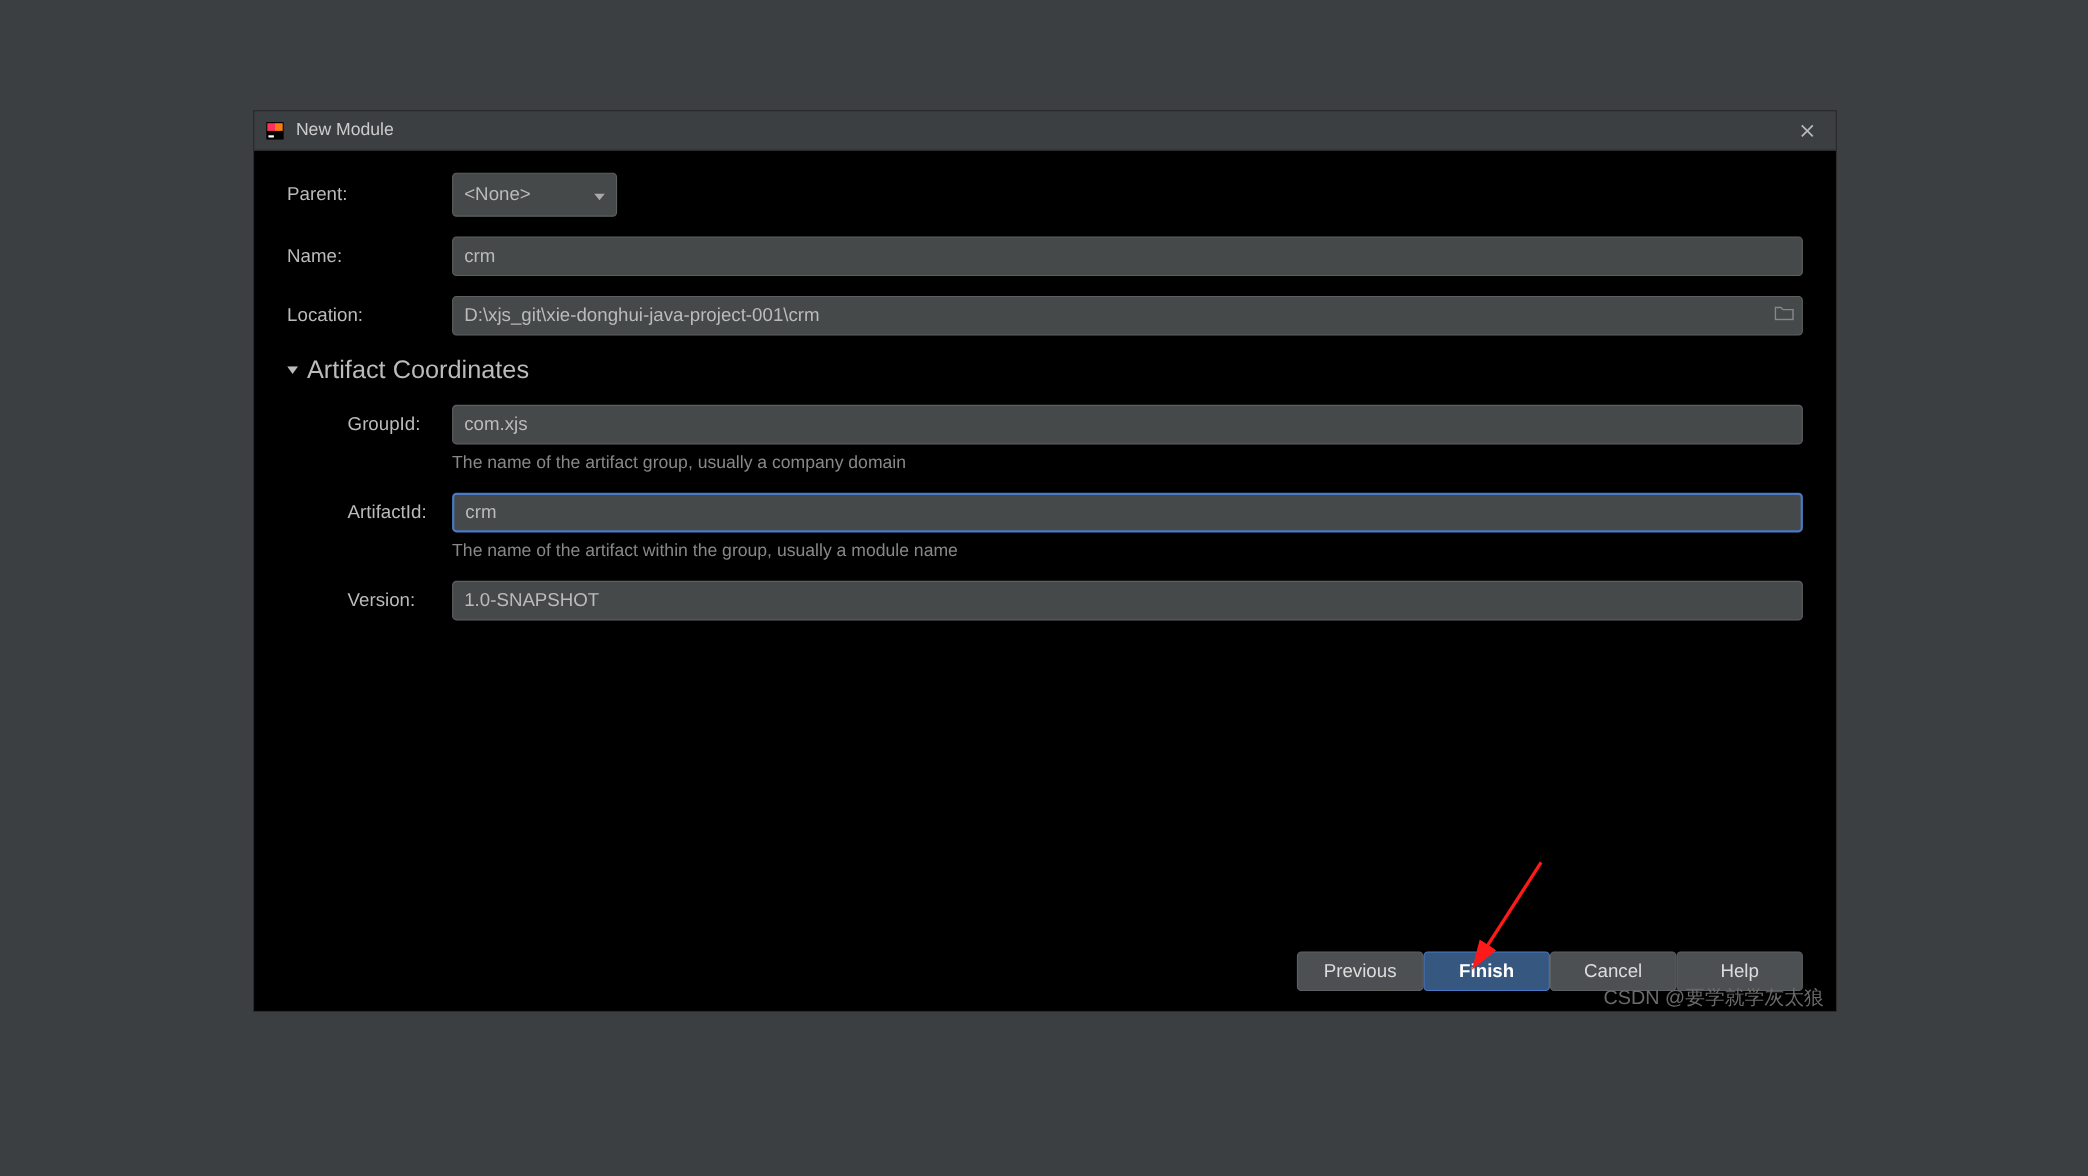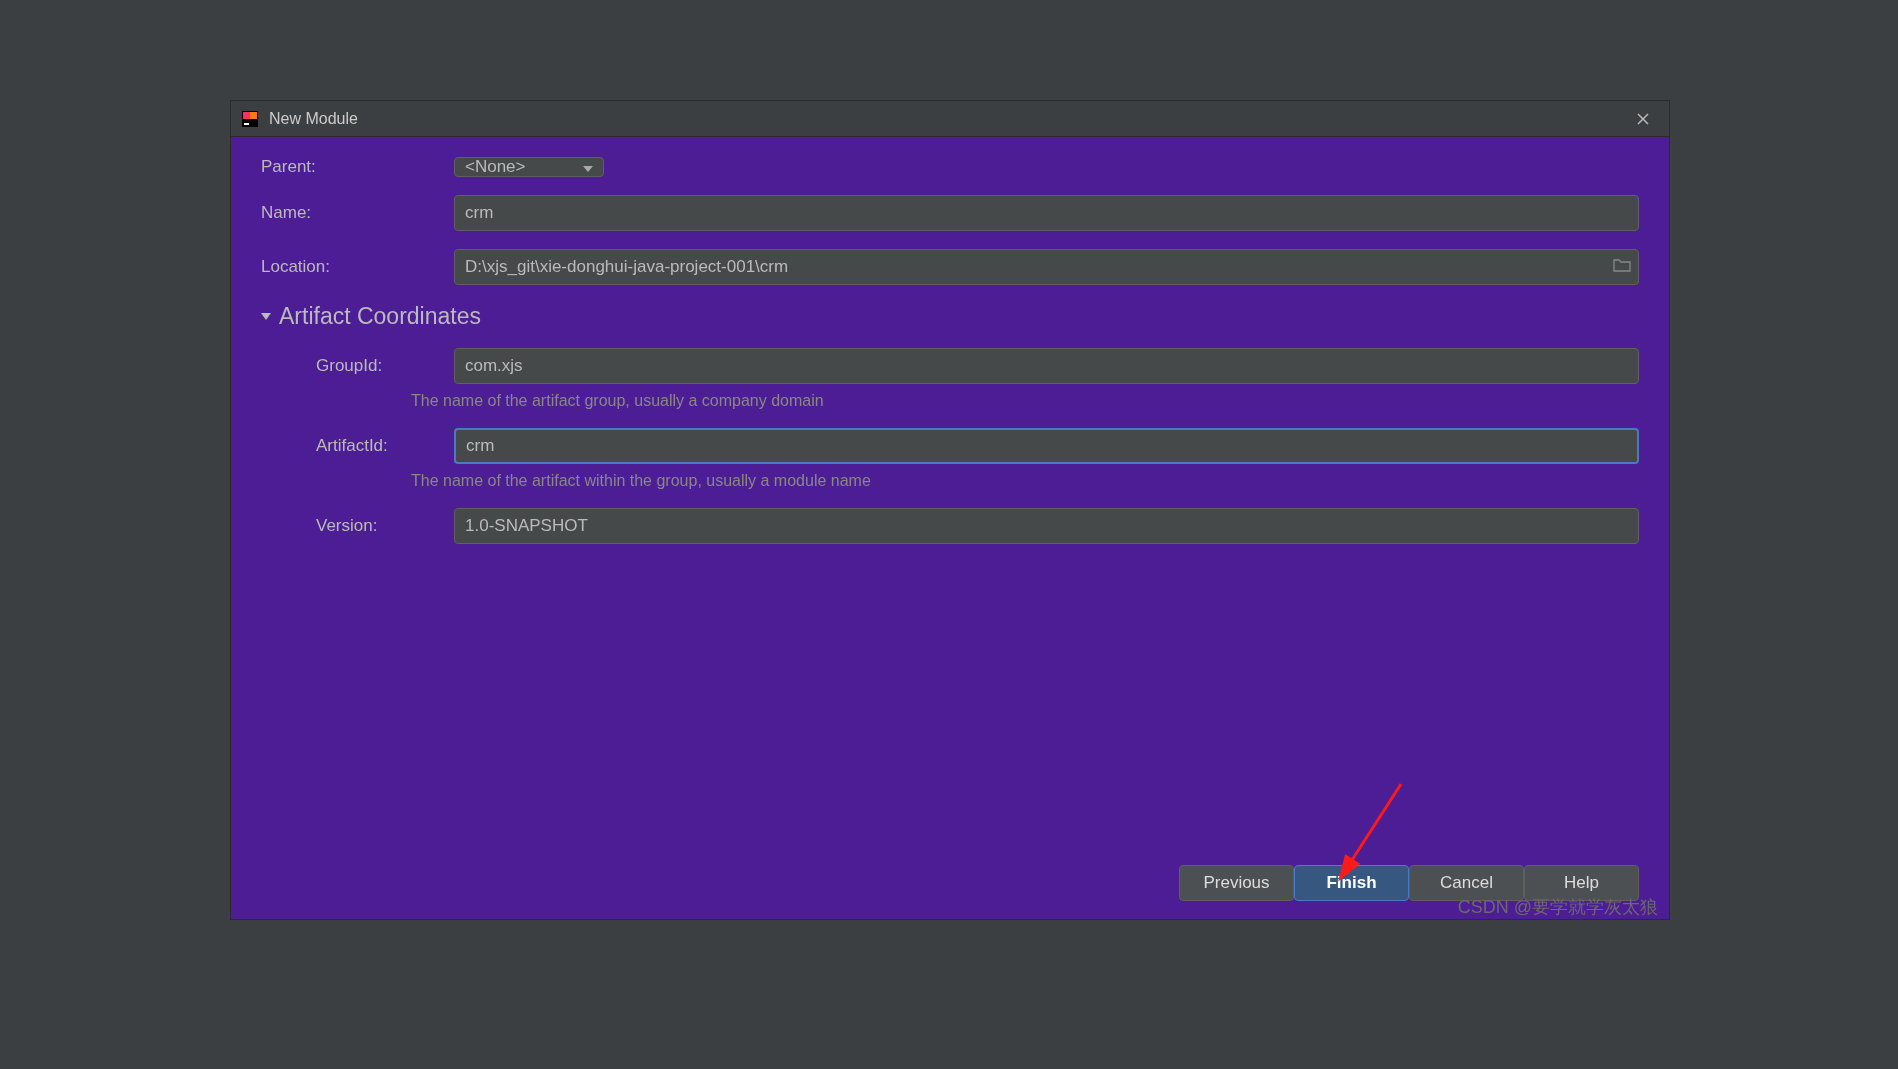--- a/index.html
+++ b/index.html
@@ -14,21 +14,21 @@
       width: 1898px;
       height: 1069px;
       position: relative;
     }
     .dialog {
       position: absolute;
       left: 230px;
       top: 100px;
       width: 1440px;
       height: 820px;
-      background: #4c1d95;
+      background: #000000;
       border: 1px solid #2b2b2b;
       display: flex;
       flex-direction: column;
     }
     .titlebar {
       height: 36px;
       background: #3c3f41;
       display: flex;
       align-items: center;
       padding: 0 10px;
@@ -59,38 +59,37 @@
     }
     .content {
       flex: 1;
       padding: 20px 30px 10px 30px;
       overflow: hidden;
     }
     .form-row {
       display: flex;
       align-items: center;
       margin-bottom: 18px;
-      gap: 43px;
     }
     .form-label {
       width: 150px;
       font-size: 17px;
       color: #bbbbbb;
       text-align: left;
       padding-right: 8px;
     }
     .indent .form-label {
       padding-left: 55px;
       width: 150px;
     }
     .dropdown {
       background: #45494a;
       border: 1px solid #5e6060;
       border-radius: 4px;
-      height: 20px;
+      height: 40px;
       min-width: 150px;
       display: flex;
       align-items: center;
       padding: 0 10px;
       color: #bbbbbb;
       font-size: 17px;
       cursor: pointer;
       justify-content: space-between;
       text-align: center;
     }

